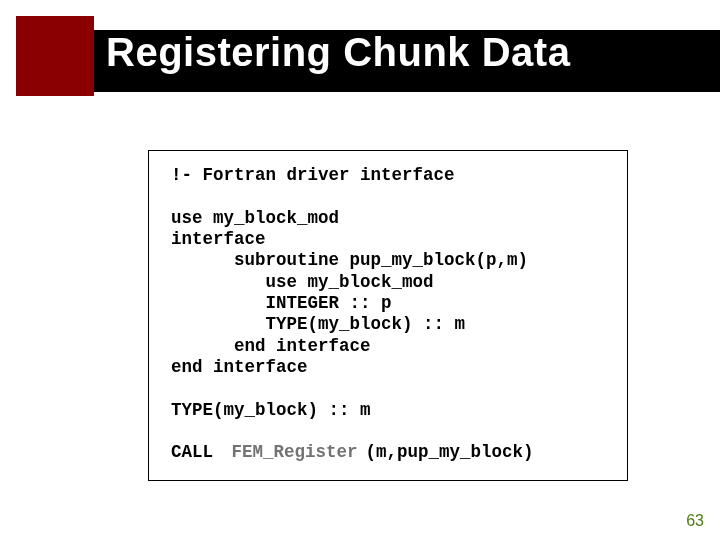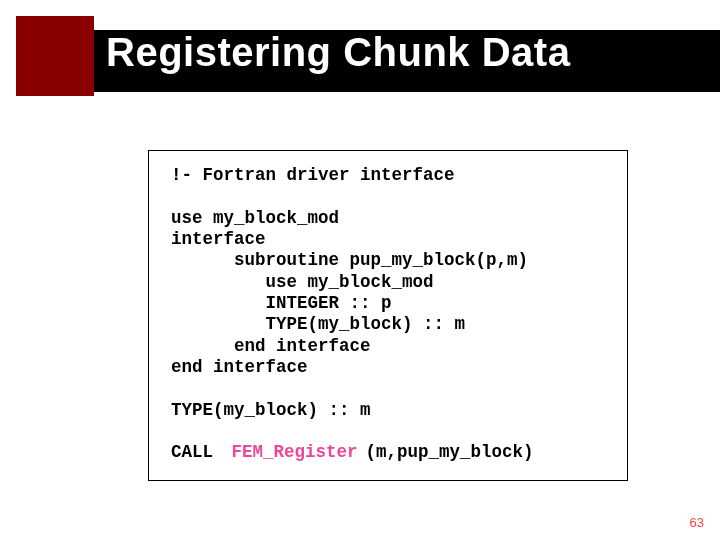--- a/index.html
+++ b/index.html
@@ -3,22 +3,22 @@
 <meta charset="utf-8">
 <style>
   * { margin: 4px; padding: 0; box-sizing: border-box; }
   html, body { width: 720px; height: 540px; background: #fff; font-family: Arial, Helvetica, sans-serif; }
   .slide { position: relative; width: 720px; height: 540px; background: #fff; }
   .header-band { position: absolute; top: 14px; left: 0; width: 720px; height: 62px; background: #000; }
   .accent-block { position: absolute; top: 0; left: 0; width: 78px; height: 80px; background: #8a0000; }
   .title { position: absolute; top: 14px; left: 90px; color: #fff; font-family: 'Arial Narrow', Arial, sans-serif; font-stretch: condensed; font-weight: 700; font-size: 40px; letter-spacing: 0.5px; }
   .code-box { position: absolute; top: 134px; left: 132px; width: 480px; border: 1.5px solid #000; padding: 10px 14px 12px 14px; background: #fff; }
   .code-box pre { font-family: "Courier New", Courier, monospace; font-weight: 700; font-size: 17.5px; line-height: 1.22; white-space: pre; color: #000; }
-  .fem { color: #ec4899; }
-  .pagenum { position: absolute; bottom: 18px; right: 24px; font-size: 13px; color: #ef4444; }
+  .fem { color: #737373; }
+  .pagenum { position: absolute; bottom: 18px; right: 24px; font-size: 16px; color: #4d7c0f; }
 </style>
 </head>
 <body>
 
 <div class="slide">
   <div class="header-band"></div>
   <div class="accent-block"></div>
   <div class="title">Registering Chunk Data</div>
 
   <div class="code-box">

